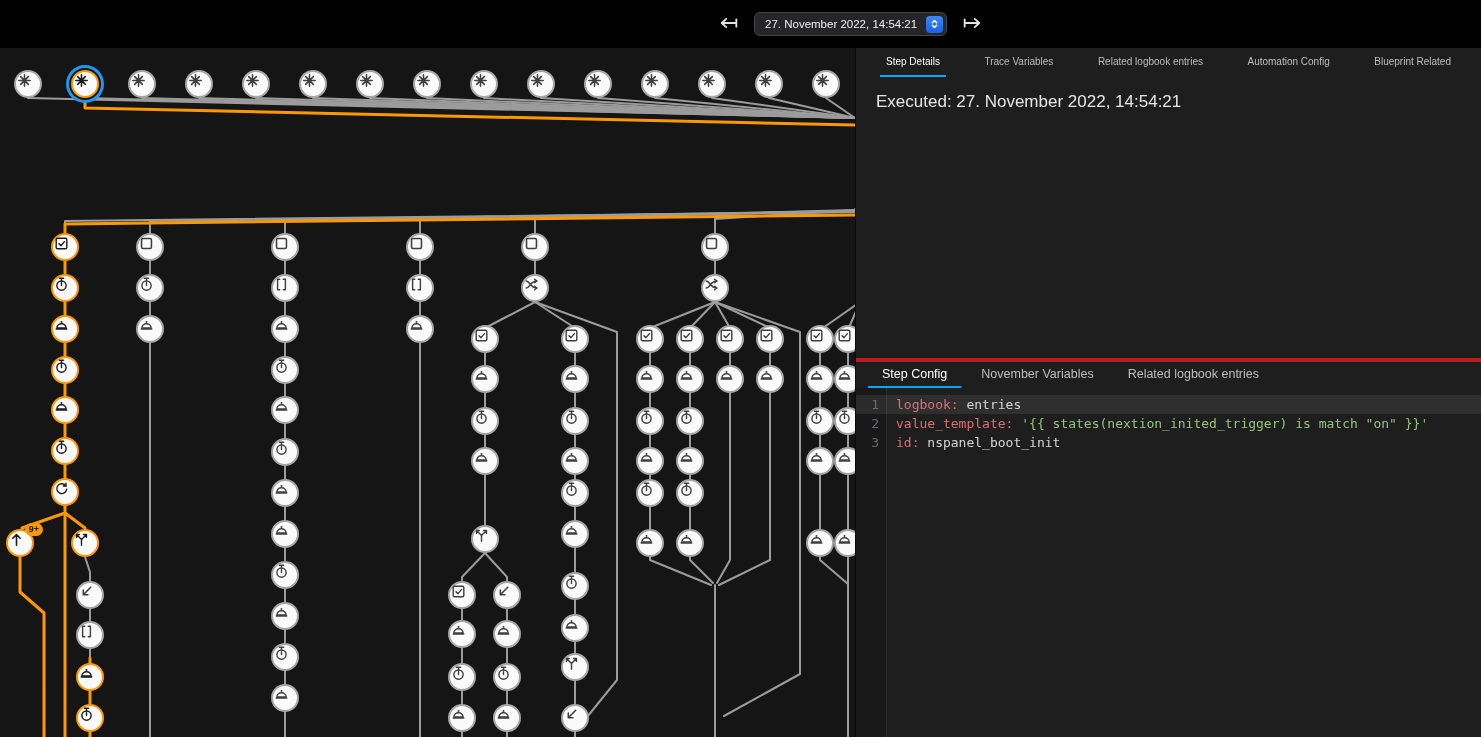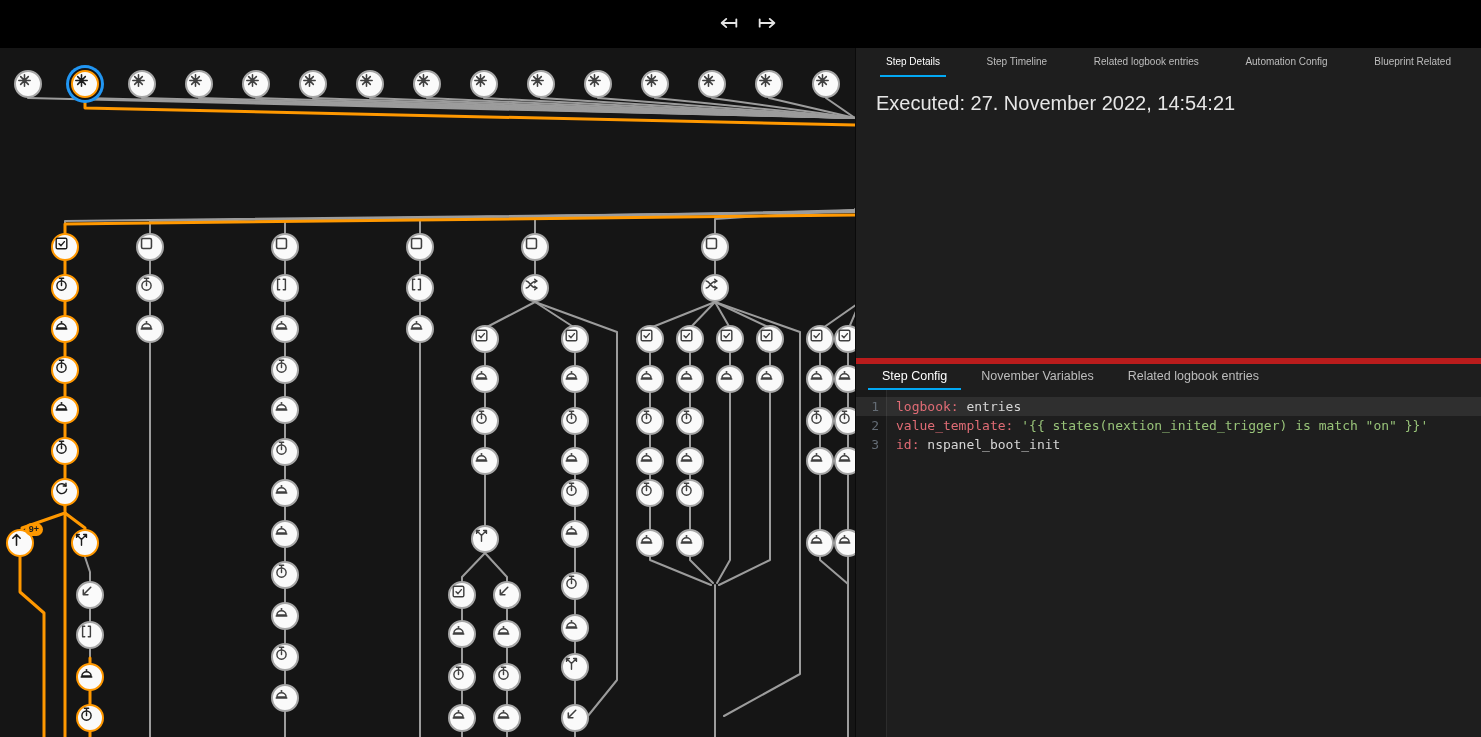--- a/index.html
+++ b/index.html
@@ -31,22 +31,22 @@
     background:linear-gradient(var(--select_button_blue,#3d85f7),#1b63e0);
     display:flex;align-items:center;justify-content:center;}
 
   
   .panel{position:absolute;left:855px;top:48px;right:0;bottom:0;background:#1e1e1e;
     border-left:1px solid #0a0a0a;z-index:20;display:flex;flex-direction:column;color:#e8e8e8;}
   .tabs{display:flex;justify-content:space-between;align-items:stretch;height:29px;padding:0 24px;flex:none;}
   .tab,.subtab{display:flex;align-items:center;font-size:10px;color:#bdbdbd;cursor:pointer;
     border-bottom:2px solid transparent;padding:8px 6px;white-space:nowrap;}
   .tab.active,.subtab.active{color:#fff;border-bottom-color:var(--accent_blue,#03a9f4);}
-  .step-details{height:281px;box-sizing:border-box;padding:15px 20px;font-size:20px;color:#e6e6e6;flex:none;}
-  .subtabs{display:flex;gap:6px;height:26px;padding:0 12px;border-top:6px solid #b91c1c;
+  .step-details{height:281px;box-sizing:border-box;padding:15px 20px;font-size:17px;color:#e6e6e6;flex:none;}
+  .subtabs{display:flex;gap:6px;height:26px;padding:0 12px;border-top:4px solid #b91c1c;
     align-items:stretch;flex:none;}
   .subtab{padding:0 14px;font-size:12.5px;}
   .code-area{position:relative;flex:1;background:#1e1e1e;padding-top:7px;
     font-family:"DejaVu Sans Mono",monospace;font-size:13px;}
   .gutter-strip{position:absolute;left:0;top:0;bottom:0;width:30px;background:#191919;border-right:1px solid #2c2c2c;}
   .code-lines{position:relative;}
   .code-row{display:flex;line-height:19px;}
   .code-row.hl{background:rgba(255,255,255,0.08);}
   .ln{width:30px;flex:none;text-align:right;padding-right:7px;color:#646c75;box-sizing:border-box;}
   .lc{padding-left:10px;white-space:pre;}
@@ -874,34 +874,42 @@
 
   <div class="topbar">
     <div class="nav-group">
       <button class="navbtn">
         <span>
           <svg width="22" height="14" viewBox="0 0 24 14" fill="none" stroke="currentColor" stroke-width="2" stroke-linecap="round" stroke-linejoin="round">
             <path d="M20 7H4M9 2.5L4 7l5 4.5M20 3v8"></path>
           </svg>
         </span>
       </button>
+      <div class="ha-select">
+        <span>27. November 2022, 14:54:21</span>
+        <span class="stepper">
+          <svg width="9" height="12" viewBox="0 0 10 14" fill="none" stroke="#fff" stroke-width="1.8" stroke-linecap="round" stroke-linejoin="round">
+            <path d="M2.5 5.5L5 3l2.5 2.5M2.5 8.5L5 11l2.5-2.5"></path>
+          </svg>
+        </span>
+      </div>
       <button class="navbtn">
         <span>
           <svg width="22" height="14" viewBox="0 0 24 14" fill="none" stroke="currentColor" stroke-width="2" stroke-linecap="round" stroke-linejoin="round">
             <path d="M4 7h16M15 2.5L20 7l-5 4.5M4 3v8"></path>
           </svg>
         </span>
       </button>
     </div>
   </div>
 
   <div class="panel">
     <div class="tabs">
         <div class="tab active">Step Details</div>
-        <div class="tab">Step Timeline</div>
+        <div class="tab">Trace Variables</div>
         <div class="tab">Related logbook entries</div>
         <div class="tab">Automation Config</div>
         <div class="tab">Blueprint Related</div>
       </div>
     <div class="step-details">
       <div>Executed: 27. November 2022, 14:54:21</div>
     </div>
     <div class="subtabs">
         <div class="subtab active">Step Config</div>
         <div class="subtab">November Variables</div>

